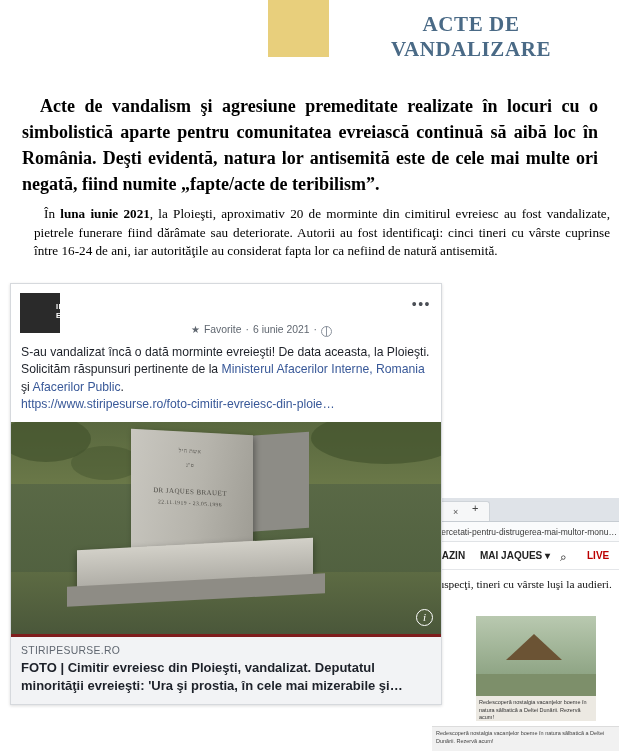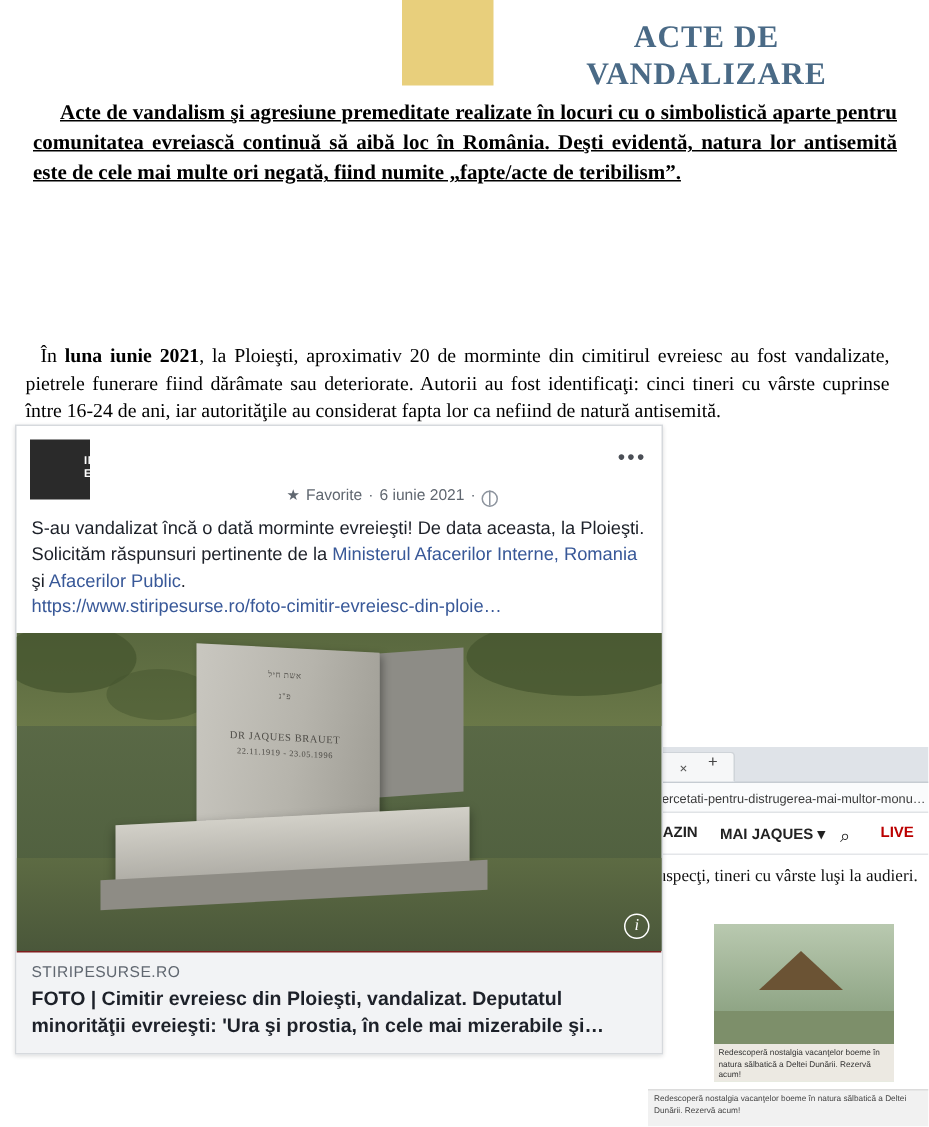--- a/index.html
+++ b/index.html
@@ -37,41 +37,39 @@
     font-size: 21px;
     font-weight: bold;
     letter-spacing: 0.6px;
     color: #4a6a86;
   }
 
   
   .intro {
     position: absolute;
     left: 22px;
-    top: 66px;
+    top: 94px;
     width: 576px;
-    font-size: 14px;
+    font-size: 18px;
     font-weight: bold;
     line-height: 1.44;
     text-align: justify;
     text-indent: 18px;
-    text-decoration: underline;
   }
 
   
   .body-para {
     position: absolute;
-    left: 17px;
+    left: 34px;
     top: 205px;
     width: 576px;
     font-size: 13.2px;
     line-height: 1.42;
     text-align: justify;
     text-indent: 10px;
-    margin-top: 23px;
   }
   .body-para b { font-weight: bold; }
 
   
   .bg-browser {
     position: absolute;
     left: 432px;
     top: 498px;
     width: 187px;
     height: 253px;
@@ -336,21 +334,21 @@
     color: #fff;
     font-size: 11px;
     font-family: "Liberation Serif", serif;
     font-style: italic;
     text-align: center;
     line-height: 15px;
   }
 
   .fb-attach {
     background: #f2f3f5;
-    border-top: 1px solid #7f1d1d;
+    border-top: 3px solid #7f1d1d;
     padding: 8px 10px 10px 10px;
   }
   .fb-attach-domain {
     font-size: 10.4px;
     color: #606770;
     letter-spacing: .3px;
     margin-bottom: 3px;
   }
   .fb-attach-title {
     font-size: 13px;

